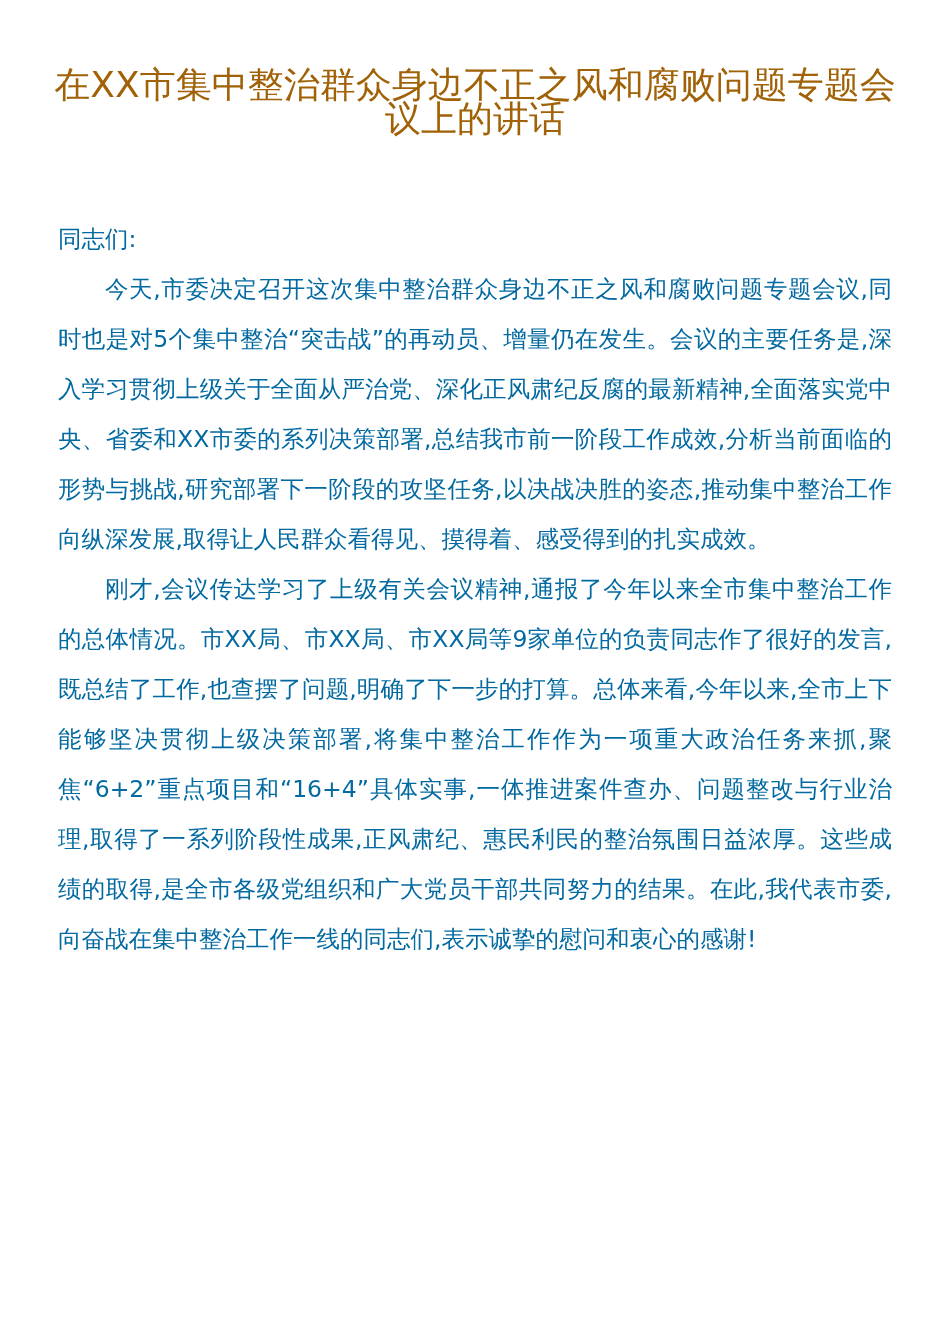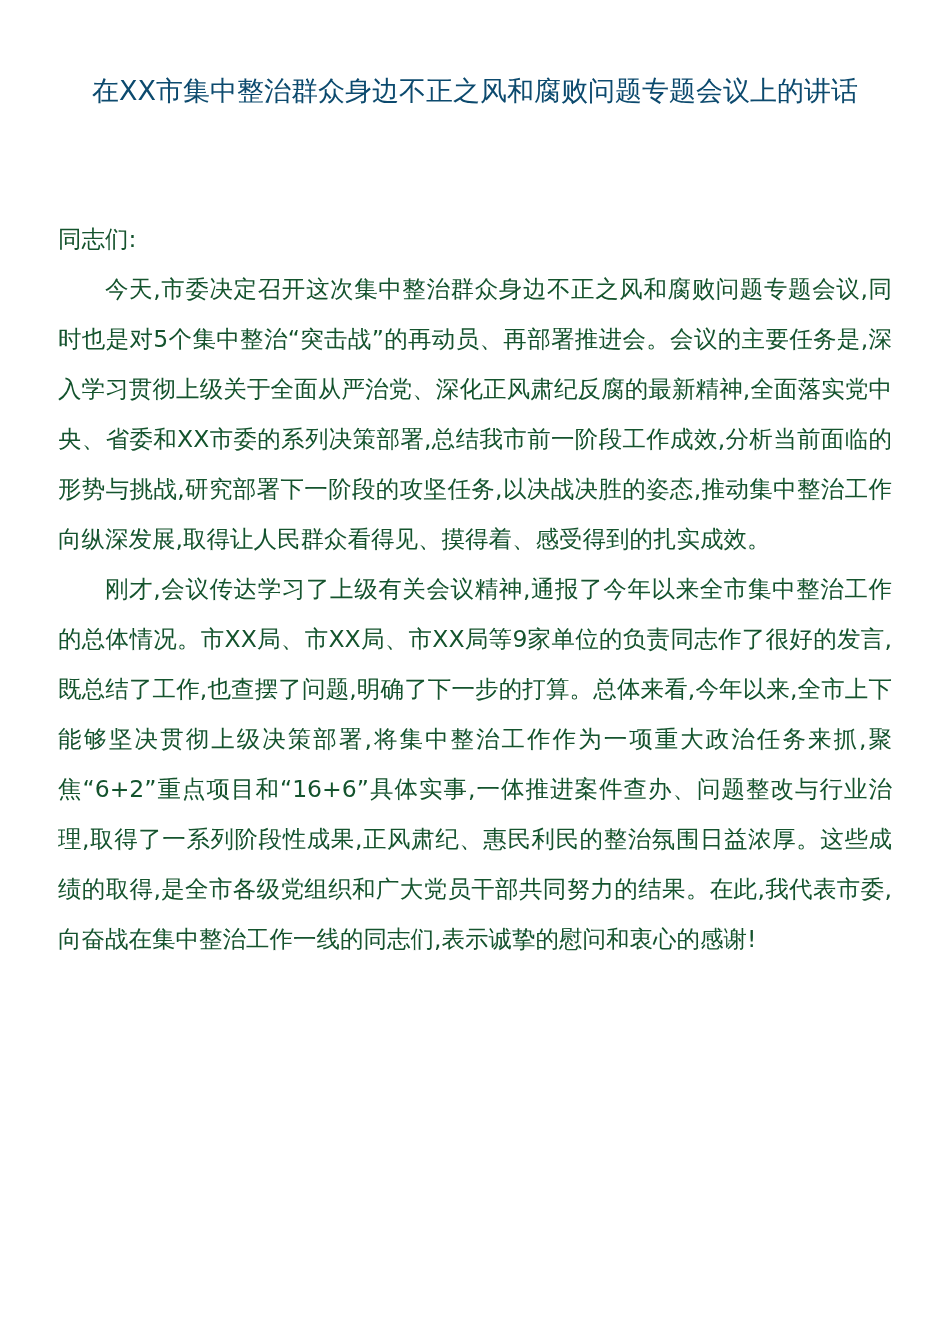--- a/index.html
+++ b/index.html
@@ -23,48 +23,48 @@
     height: 1344px;
     background: #ffffff;
   }
   .title {
     position: absolute;
     left: 52px;
     top: 68px;
     width: 846px;
     margin: 0;
     text-align: center;
-    font-size: 27px;
+    font-size: 36px;
     font-weight: normal;
-    line-height: 45px;
+    line-height: 34px;
     letter-spacing: 0px;
-    color: #0c4a6e;
+    color: #a16207;
   }
   .content {
     position: absolute;
     left: 58px;
     top: 214px;
     width: 834px;
     font-size: 23.5px;
     line-height: 50px;
-    color: #14532d;
+    color: #0369a1;
     text-align: justify;
     text-justify: inter-character;
   }
   .salutation {
     margin: 0;
   }
   .para {
     margin: 0;
     text-indent: 2em;
   }
 </style>
 </head>
 <body>
 
 <div class="page">
   <h1 class="title">在XX市集中整治群众身边不正之风和腐败问题专题会议上的讲话</h1>
   <div class="content">
     <p class="salutation">同志们:</p>
-    <p class="para">今天,市委决定召开这次集中整治群众身边不正之风和腐败问题专题会议,同时也是对5个集中整治“突击战”的再动员、再部署推进会。会议的主要任务是,深入学习贯彻上级关于全面从严治党、深化正风肃纪反腐的最新精神,全面落实党中央、省委和XX市委的系列决策部署,总结我市前一阶段工作成效,分析当前面临的形势与挑战,研究部署下一阶段的攻坚任务,以决战决胜的姿态,推动集中整治工作向纵深发展,取得让人民群众看得见、摸得着、感受得到的扎实成效。</p>
-    <p class="para">刚才,会议传达学习了上级有关会议精神,通报了今年以来全市集中整治工作的总体情况。市XX局、市XX局、市XX局等9家单位的负责同志作了很好的发言,既总结了工作,也查摆了问题,明确了下一步的打算。总体来看,今年以来,全市上下能够坚决贯彻上级决策部署,将集中整治工作作为一项重大政治任务来抓,聚焦“6+2”重点项目和“16+6”具体实事,一体推进案件查办、问题整改与行业治理,取得了一系列阶段性成果,正风肃纪、惠民利民的整治氛围日益浓厚。这些成绩的取得,是全市各级党组织和广大党员干部共同努力的结果。在此,我代表市委,向奋战在集中整治工作一线的同志们,表示诚挚的慰问和衷心的感谢!</p>
+    <p class="para">今天,市委决定召开这次集中整治群众身边不正之风和腐败问题专题会议,同时也是对5个集中整治“突击战”的再动员、增量仍在发生。会议的主要任务是,深入学习贯彻上级关于全面从严治党、深化正风肃纪反腐的最新精神,全面落实党中央、省委和XX市委的系列决策部署,总结我市前一阶段工作成效,分析当前面临的形势与挑战,研究部署下一阶段的攻坚任务,以决战决胜的姿态,推动集中整治工作向纵深发展,取得让人民群众看得见、摸得着、感受得到的扎实成效。</p>
+    <p class="para">刚才,会议传达学习了上级有关会议精神,通报了今年以来全市集中整治工作的总体情况。市XX局、市XX局、市XX局等9家单位的负责同志作了很好的发言,既总结了工作,也查摆了问题,明确了下一步的打算。总体来看,今年以来,全市上下能够坚决贯彻上级决策部署,将集中整治工作作为一项重大政治任务来抓,聚焦“6+2”重点项目和“16+4”具体实事,一体推进案件查办、问题整改与行业治理,取得了一系列阶段性成果,正风肃纪、惠民利民的整治氛围日益浓厚。这些成绩的取得,是全市各级党组织和广大党员干部共同努力的结果。在此,我代表市委,向奋战在集中整治工作一线的同志们,表示诚挚的慰问和衷心的感谢!</p>
   </div>
 </div>
 
 </body></html>

